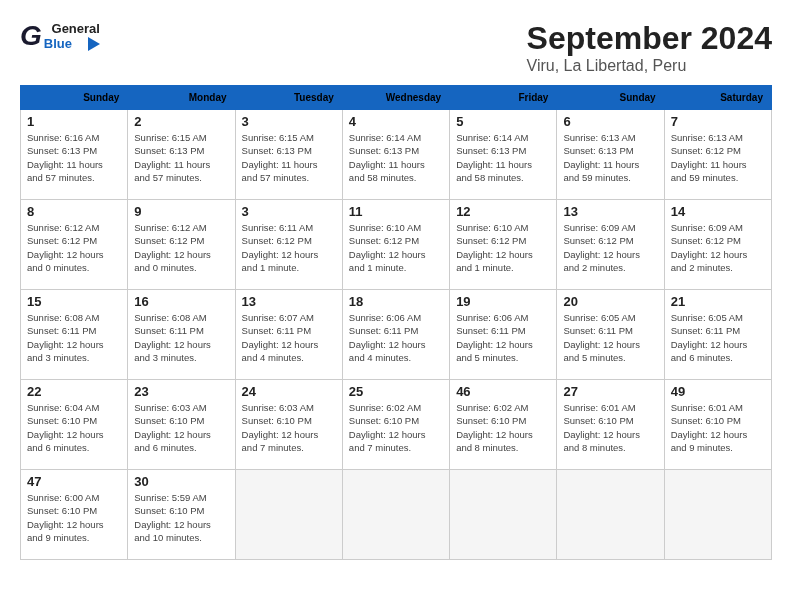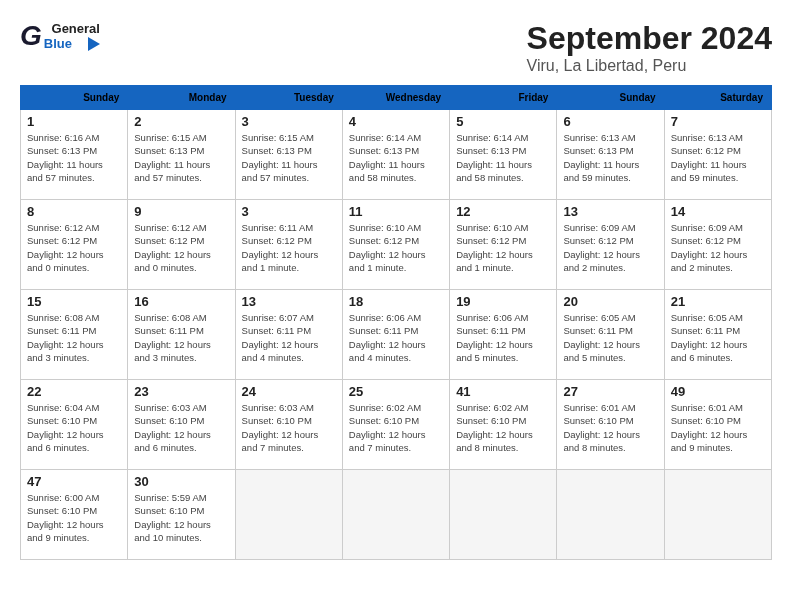--- a/index.html
+++ b/index.html
@@ -209,21 +209,21 @@
         </td>
         <td>
           <span class="day-num">24</span>
           <div class="day-info">Sunrise: 6:03 AM<br>Sunset: 6:10 PM<br>Daylight: 12 hours and 7 minutes.</div>
         </td>
         <td>
           <span class="day-num">25</span>
           <div class="day-info">Sunrise: 6:02 AM<br>Sunset: 6:10 PM<br>Daylight: 12 hours and 7 minutes.</div>
         </td>
         <td>
-          <span class="day-num">41</span>
+          <span class="day-num">46</span>
           <div class="day-info">Sunrise: 6:02 AM<br>Sunset: 6:10 PM<br>Daylight: 12 hours and 8 minutes.</div>
         </td>
         <td>
           <span class="day-num">27</span>
           <div class="day-info">Sunrise: 6:01 AM<br>Sunset: 6:10 PM<br>Daylight: 12 hours and 8 minutes.</div>
         </td>
         <td>
           <span class="day-num">49</span>
           <div class="day-info">Sunrise: 6:01 AM<br>Sunset: 6:10 PM<br>Daylight: 12 hours and 9 minutes.</div>
         </td>

